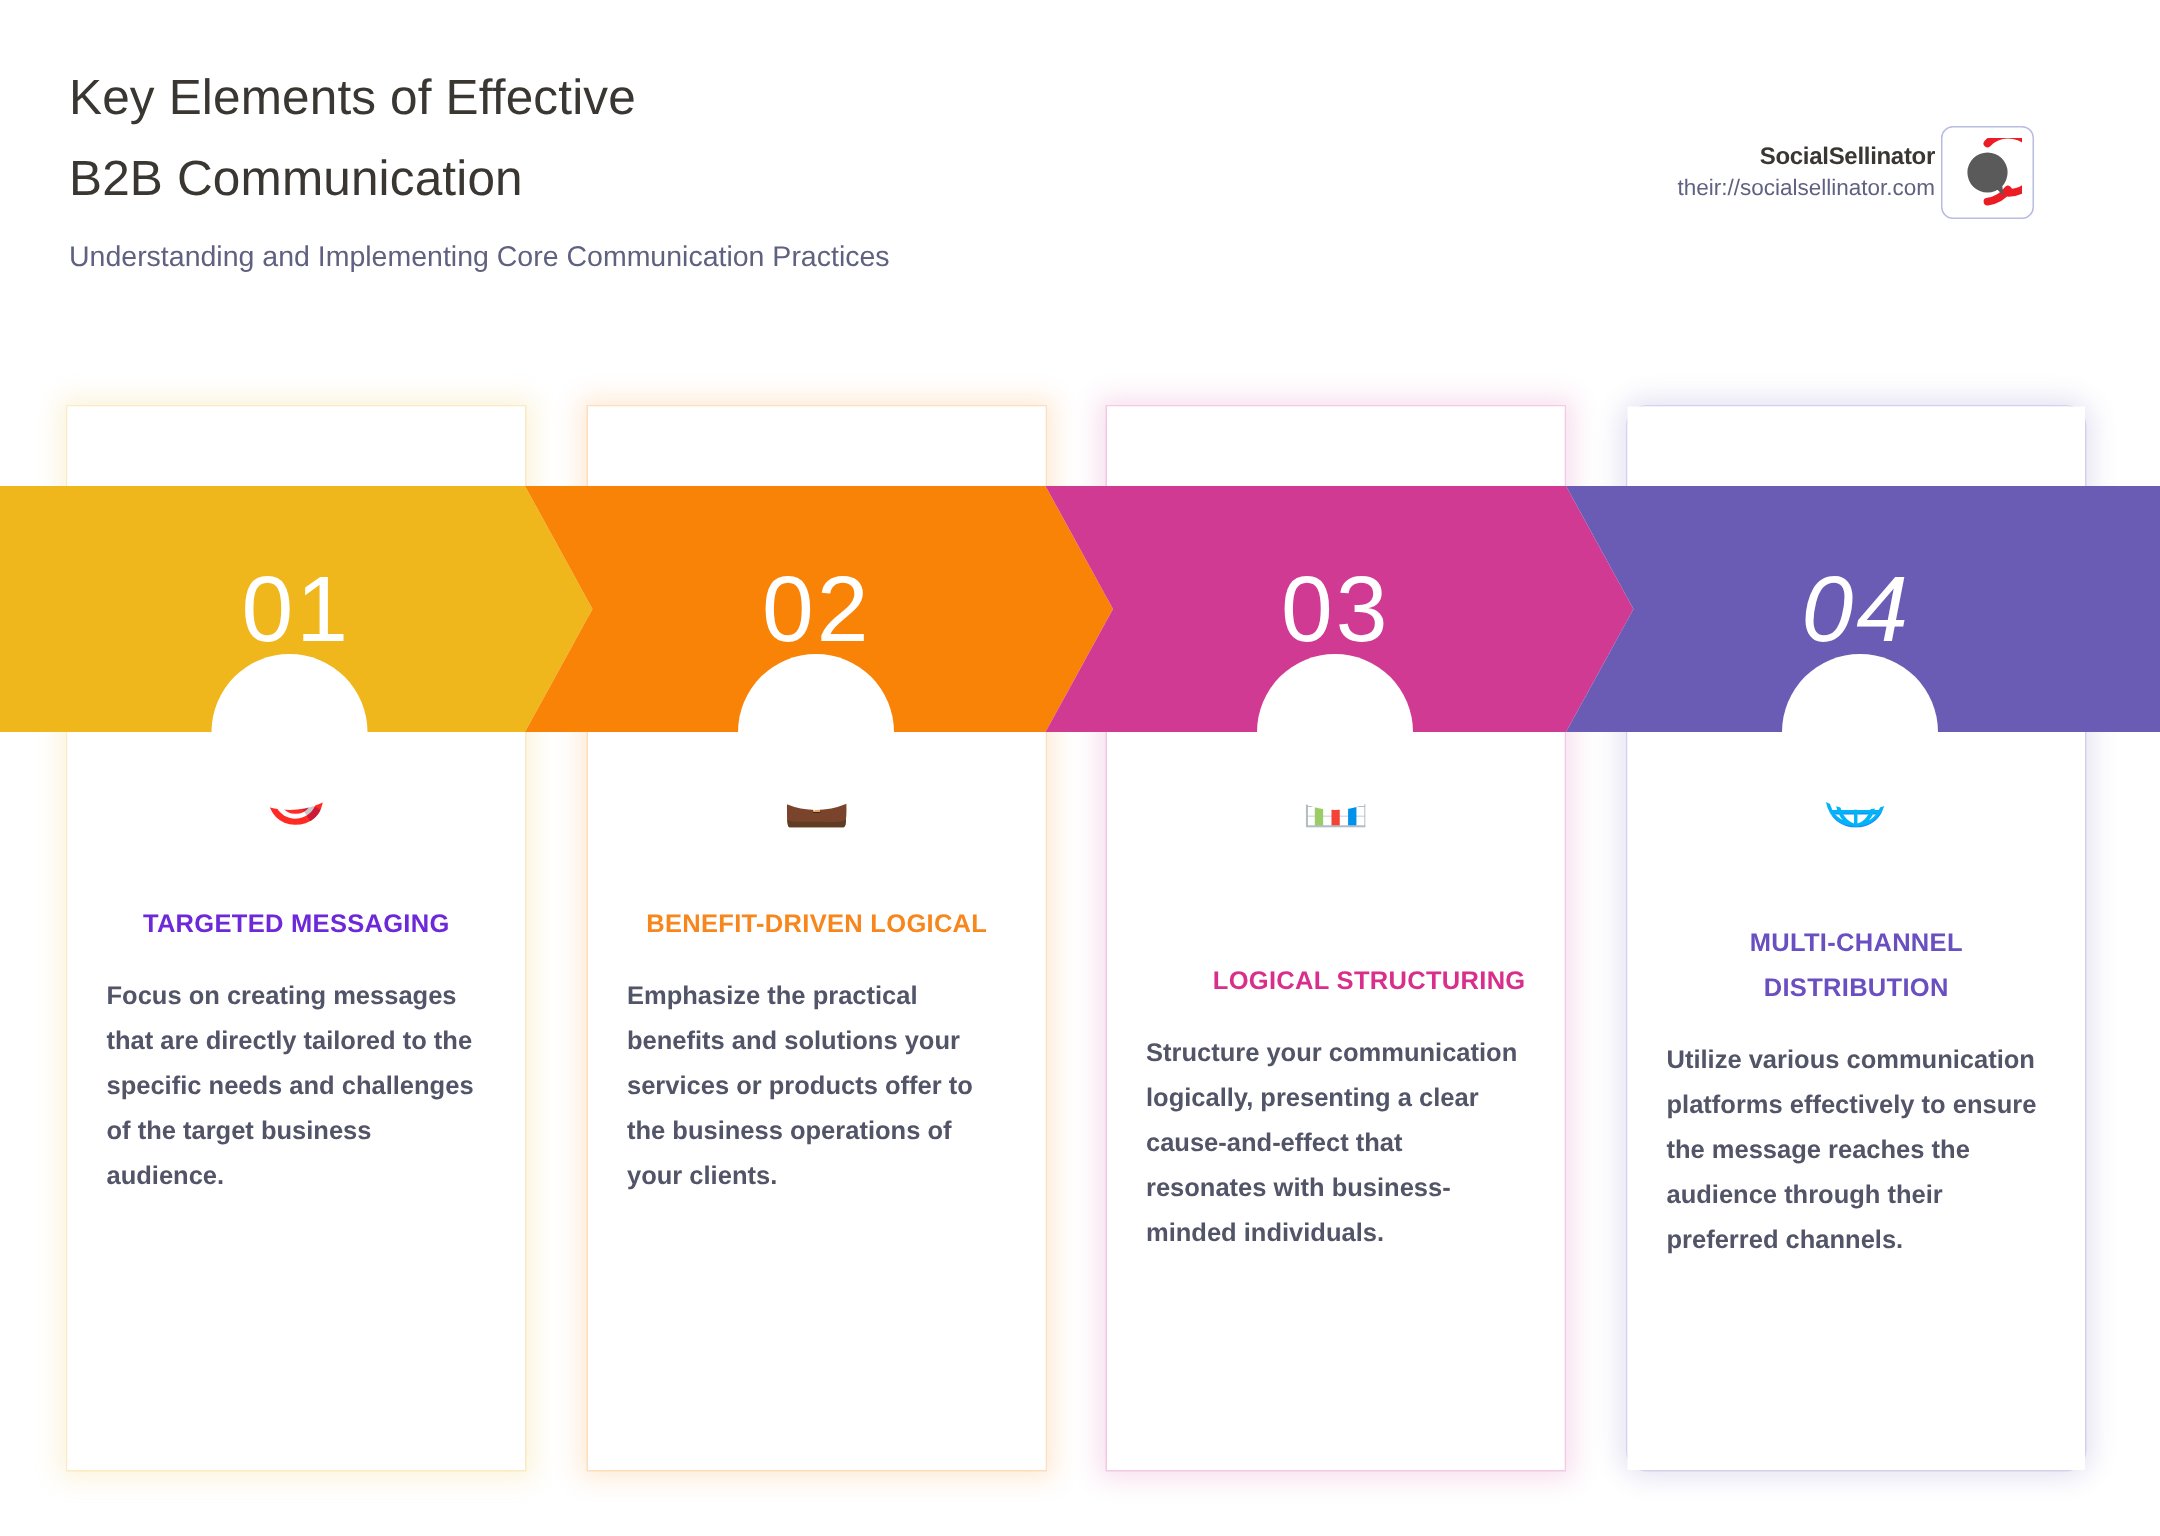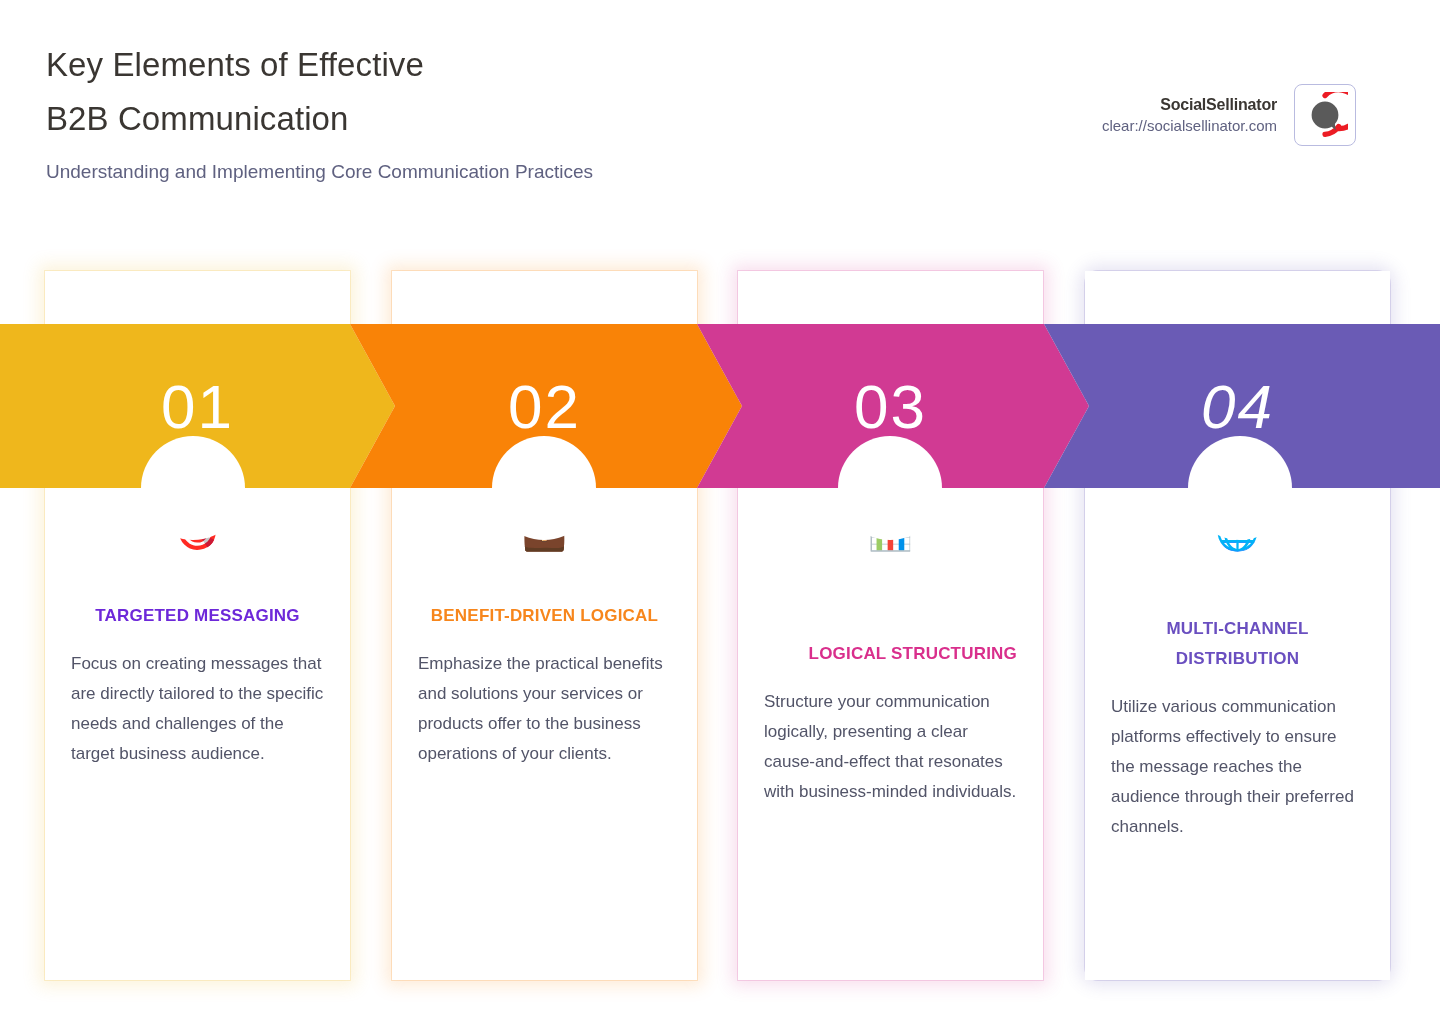--- a/index.html
+++ b/index.html
@@ -43,21 +43,21 @@
     width: 580px;
   }
 
   
   #brand {
     position: absolute;
     right: 44px;
     top: 84px;
     display: flex;
     align-items: center;
-    gap: 17px;
+    gap: 4px;
   }
   #brand-text { text-align: right; }
   #brand-name {
     font-size: 16px;
     font-weight: 700;
     color: #3a3632;
     line-height: 21px;
     letter-spacing: -0.2px;
   }
   #brand-url {
@@ -103,21 +103,21 @@
   .card-title {
     text-align: center;
     font-size: 17px;
     font-weight: 700;
     line-height: 30px;
     letter-spacing: 0.2px;
   }
   .card-desc {
     margin-top: 18px;
     font-size: 17px;
-    font-weight: 400;
+    font-weight: 700;
     color: #525468;
     line-height: 30px;
     text-align: left;
   }
 
   
   .card-icon {
     position: absolute;
     left: 0;
     right: 0;
@@ -172,21 +172,21 @@
 
   <div id="header-title-block">
     <div class="title-line">Key Elements of Effective</div>
     <div class="title-line">B2B Communication</div>
     <div id="subtitle">Understanding and Implementing Core Communication Practices</div>
   </div>
 
   <div id="brand">
     <div id="brand-text">
       <div id="brand-name">SocialSellinator</div>
-      <div id="brand-url">clear://socialsellinator.com</div>
+      <div id="brand-url">their://socialsellinator.com</div>
     </div>
     <div id="brand-logo">
       <svg width="46" height="46" viewBox="0 0 46 46" aria-hidden="true">
         <path d="M23 3.6 A19.4 19.4 0 1 1 37.2 36.6" fill="none" stroke="#EC1C24" stroke-width="5.2" stroke-linecap="round"></path>
         <path d="M36.6 34.4 A19.4 19.4 0 0 1 23 42.4" fill="none" stroke="#EC1C24" stroke-width="5.2" stroke-linecap="round"></path>
         <path d="M23 9.6 a13.4 13.4 0 0 1 0 26.8 a13.4 13.4 0 0 1 0 -26.8 Z" fill="#5A5A5A"></path>
         <path d="M27.5 32.5 l6.3 6.0 l-1.2 -8.2 Z" fill="#5A5A5A"></path>
       </svg>
     </div>
   </div>

